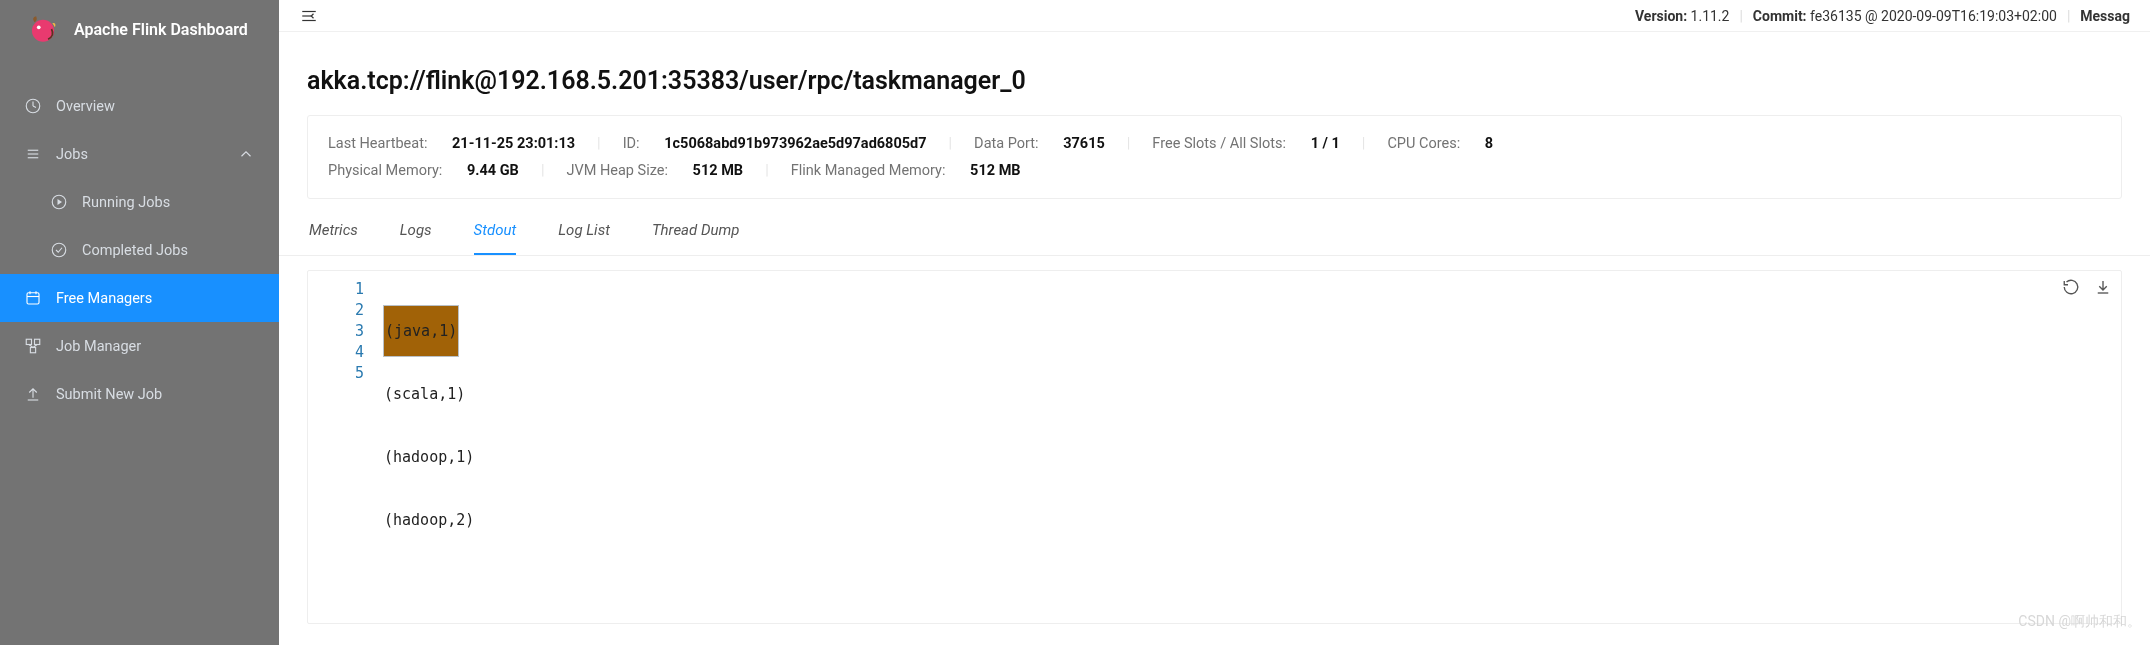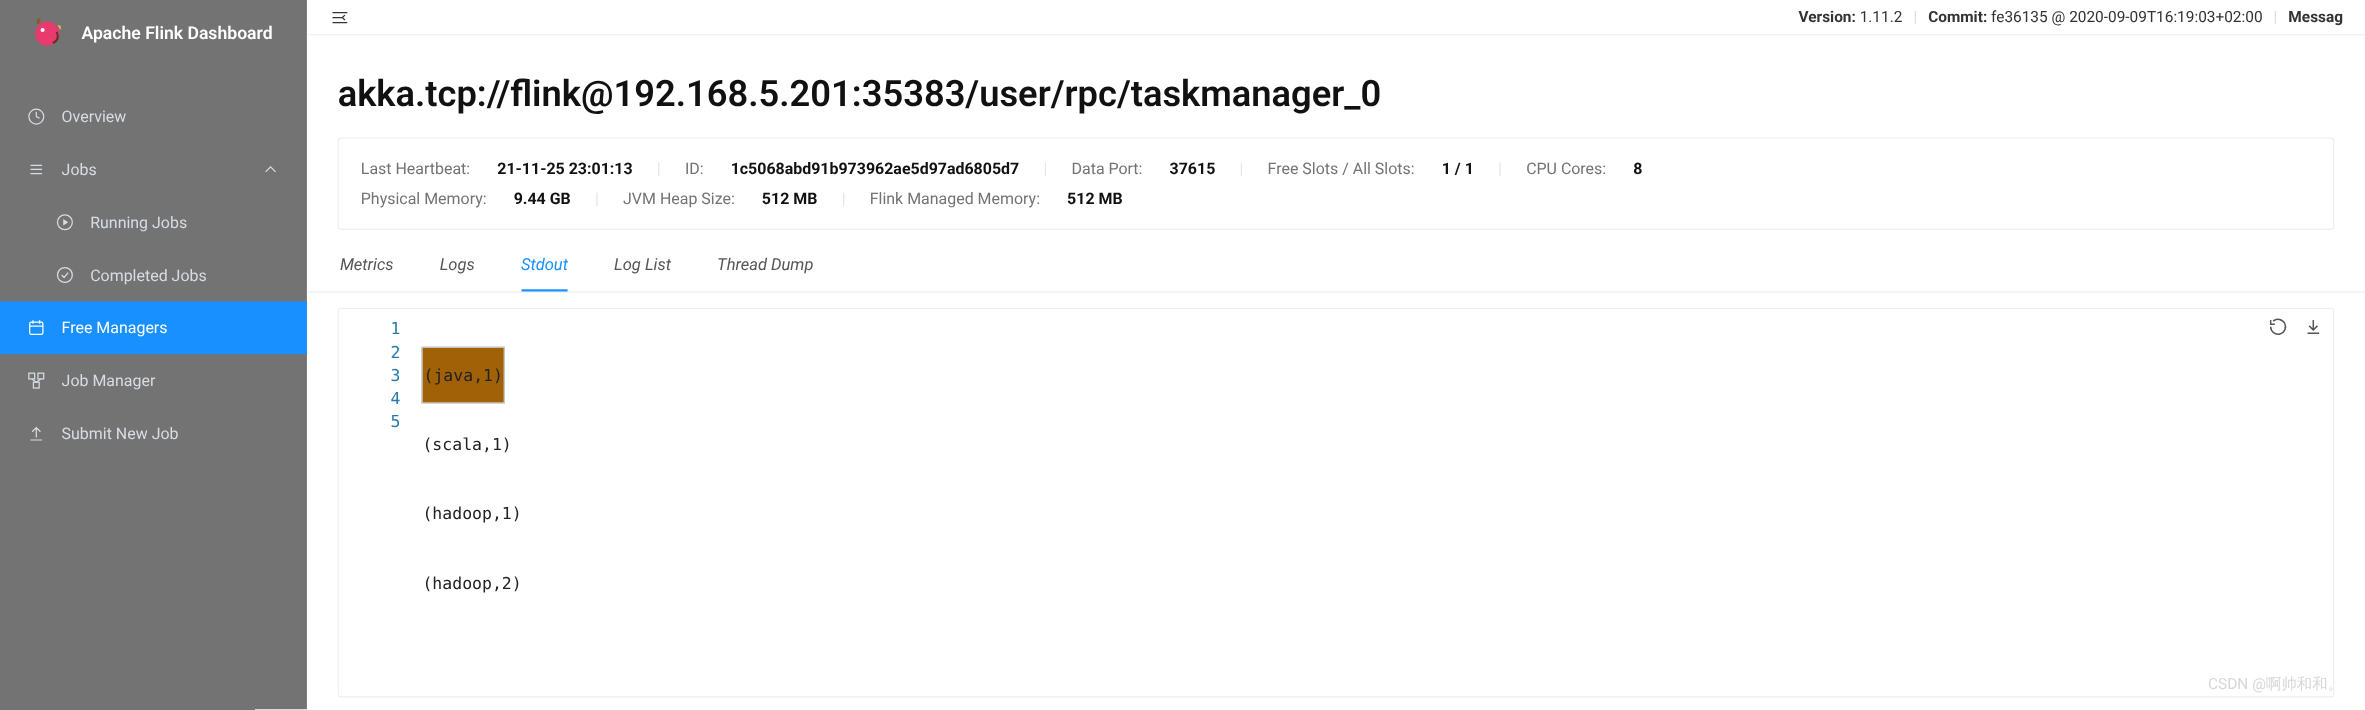--- a/index.html
+++ b/index.html
@@ -114,21 +114,21 @@
     }
     .topbar-info .sep {
       color: #ddd;
       margin: 0 10px;
     }
     .topbar-info b { font-weight: 700; }
     .page {
       padding: 28px 0 0 0;
     }
     .page-title {
-      font-size: 33px;
+      font-size: 25px;
       font-weight: 600;
       color: #111;
       padding: 6px 28px 20px 28px;
     }
     .stats-card {
       margin: 0 28px;
       border: 1px solid #eee;
       border-radius: 3px;
       padding: 14px 20px;
     }
@@ -205,21 +205,21 @@
       color: #222;
       white-space: pre;
     }
     .lines .hl {
       background: #a16207;
       outline: 1px solid #b9c0c7;
       padding: 16px 1px;
     }
     .watermark {
       position: absolute;
-      right: 20px;
+      right: 9px;
       bottom: 14px;
       color: #d7d7d7;
       font-size: 14px;
       margin-left: 32px;
     }
   </style>
 </head>
 <body>
 
 <div class="app">

